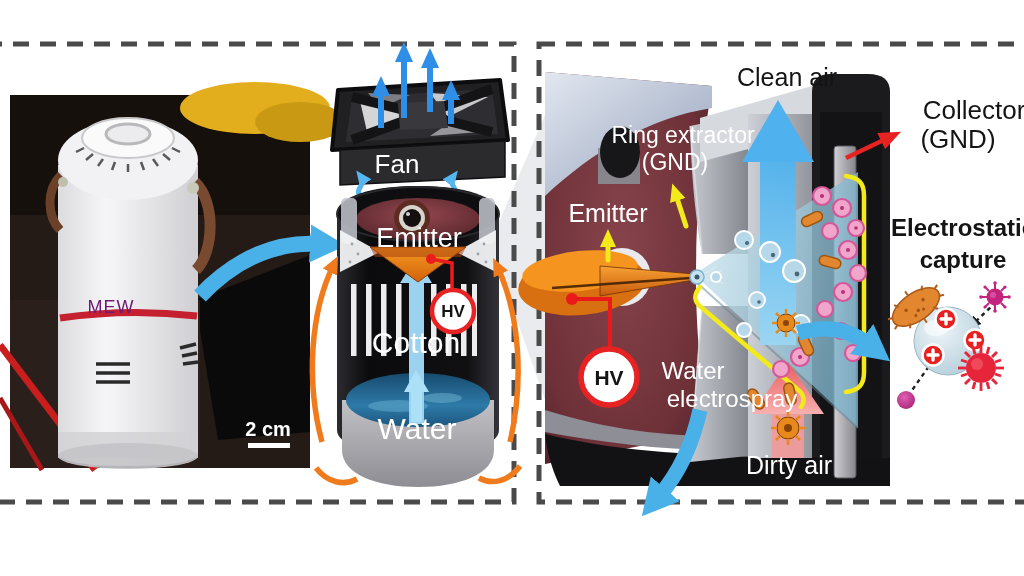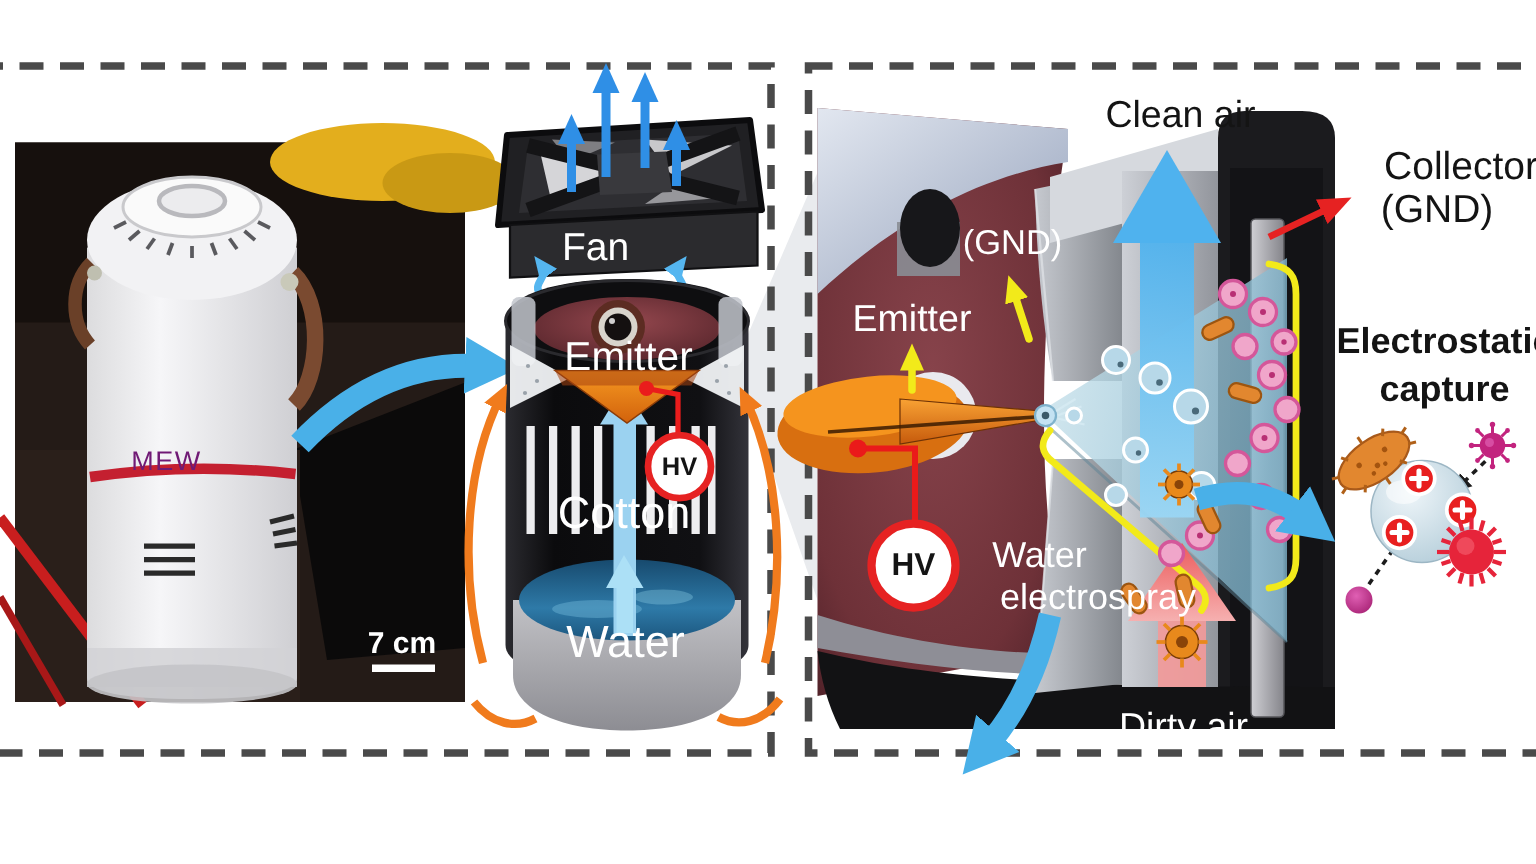--- a/index.html
+++ b/index.html
@@ -492,33 +492,34 @@
             <path d="M-6,-14 L-8,-21"></path>
     </g>
     <circle r="15" fill="#e6243a"></circle>
           <circle cx="-4" cy="-4" r="6" fill="#f25a6a" opacity="0.7"></circle>
   </g>
   <circle cx="906" cy="400" r="9" fill="url(#magGrad)"></circle>
 </g>
 </svg>
 
 <div class="lbl" style="left:111px;top:307px;font-size:18px;letter-spacing:1px;color:#701a75;">MEW</div>
-<div class="lbl w bold" style="left:268px;top:429px;font-size:20px;">7 cm</div>
+<div class="lbl w bold" style="left:268px;top:429px;font-size:20px;">2 cm</div>
 
 <div class="lbl w" style="left:397px;top:164px;font-size:26px;">Fan</div>
 <div class="lbl w" style="left:419px;top:238px;font-size:27px;">Emitter</div>
 <div class="lbl w" style="left:416px;top:343px;font-size:30px;">Cotton</div>
 <div class="lbl w" style="left:417px;top:429px;font-size:30px;">Water</div>
 <div class="lbl k bold" style="left:453px;top:311px;font-size:17px;">HV</div>
 
 <div class="lbl k" style="left:787px;top:77px;font-size:25px;">Clean air</div>
+<div class="lbl w" style="left:683px;top:135px;font-size:23px;">Ring extractor</div>
 <div class="lbl w" style="left:675px;top:162px;font-size:23px;">(GND)</div>
 <div class="lbl w" style="left:608px;top:213px;font-size:25px;">Emitter</div>
 <div class="lbl k" style="left:958px;top:110px;font-size:26px;margin-left:16px;">Collector</div>
 <div class="lbl k" style="left:958px;top:139px;font-size:26px;">(GND)</div>
 <div class="lbl k bold" style="left:963px;top:228px;font-size:24px;">Electrostatic</div>
 <div class="lbl k bold" style="left:963px;top:260px;font-size:24px;">capture</div>
 <div class="lbl w" style="left:693px;top:371px;font-size:24px;">Water</div>
 <div class="lbl w" style="left:700px;top:399px;font-size:24px;margin-left:32px;">electrospray</div>
-<div class="lbl w" style="left:789px;top:485px;font-size:25px;">Dirty air</div>
+<div class="lbl w" style="left:789px;top:465px;font-size:25px;">Dirty air</div>
 <div class="lbl k bold" style="left:609px;top:377px;font-size:21px;">HV</div>
 
 </div>
 
 </body></html>

